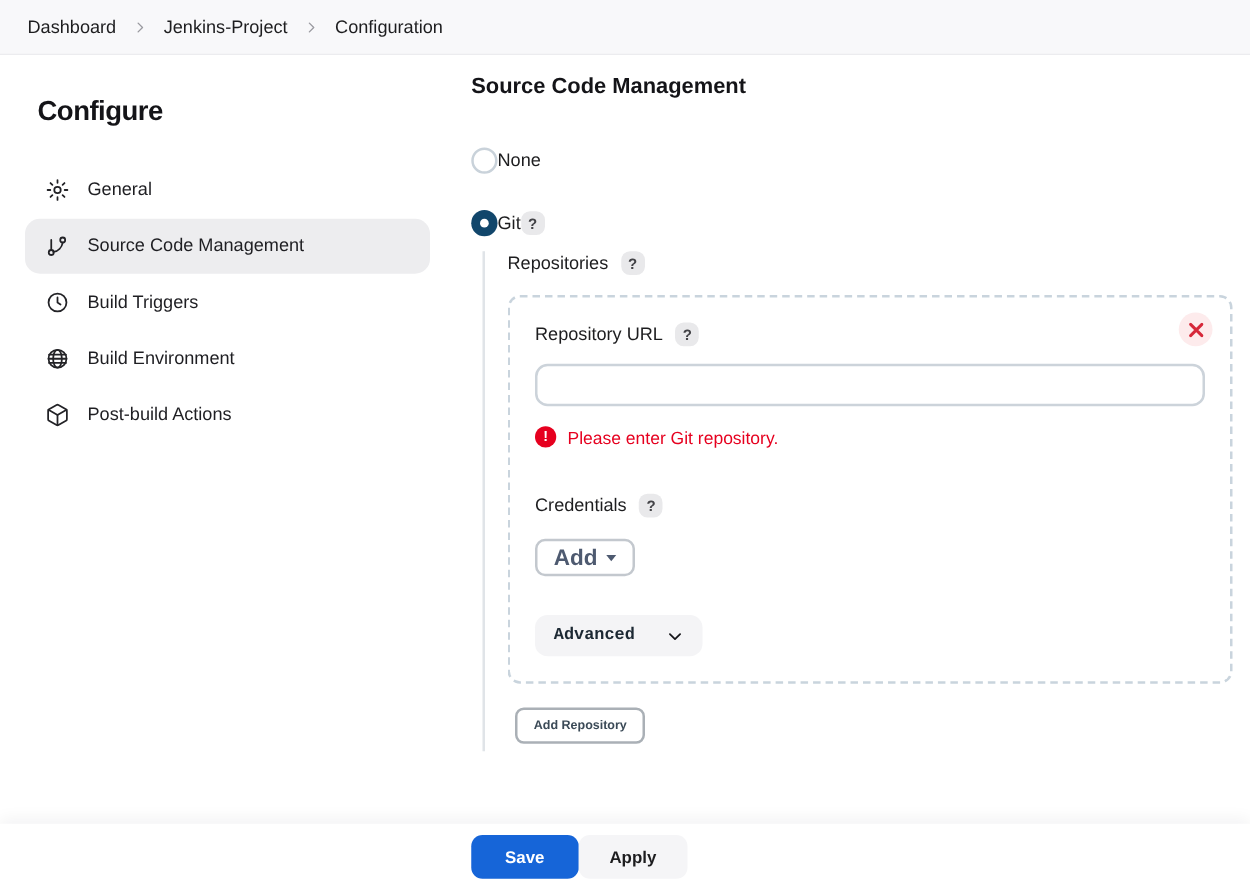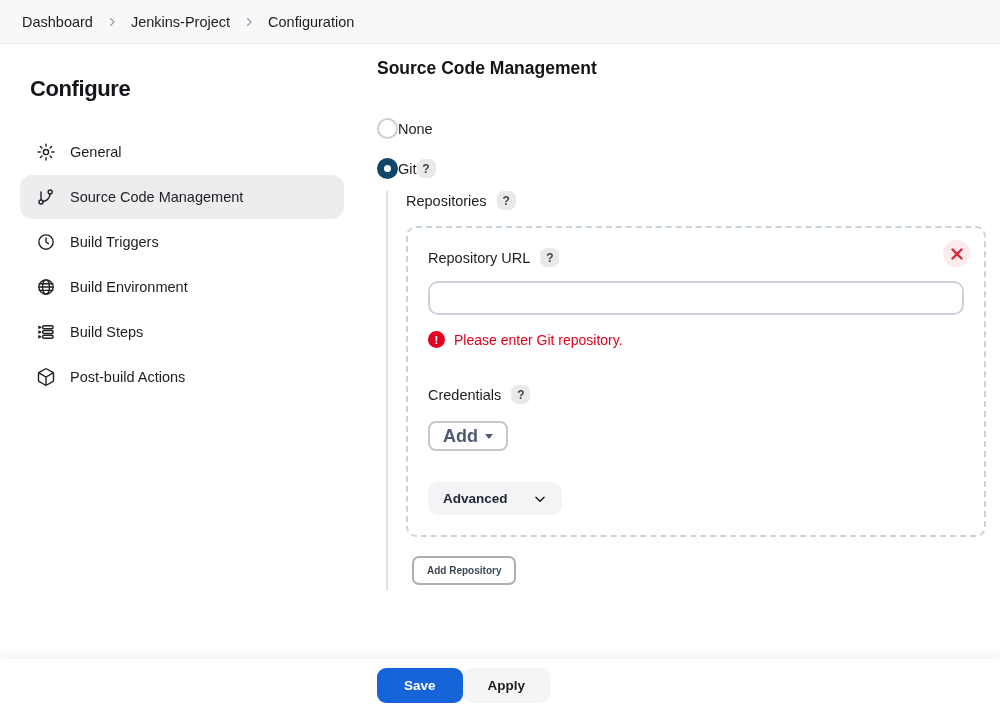--- a/index.html
+++ b/index.html
@@ -31,21 +31,21 @@
     cursor:pointer; margin-bottom:1px;
   }
   .menu-item.active { background:#ededef; }
   .menu-icon { width:20px; height:20px; display:flex; align-items:center; justify-content:center; color:#232327; flex:none; }
   .menu-icon svg { width:20px; height:20px; }
   
   .main { position:absolute; top:44px; left:377px; width:615px; }
   .page-heading { margin-top:14px; font-size:17.5px; font-weight:700; color:#141418; }
   .radio-row { display:flex; align-items:center; gap:0; cursor:pointer; }
   .radio-row.none { margin-top:39px; }
-  .radio-row.git { margin-top:19px; }
+  .radio-row.git { margin-top:29px; }
   .radio {
     width:21px; height:21px; border-radius:50%; background:#fff;
     border:2px solid #c9d2da; flex:none;
   }
   .radio.checked {
     border:none; background:#11466b;
     display:flex; align-items:center; justify-content:center;
   }
   .radio.checked::after {
     content:""; width:7px; height:7px; border-radius:50%; background:#fff;
@@ -96,21 +96,21 @@
     margin-top:17px; height:30px; padding:0 13px; width:fit-content;
     border:2px solid #c3c8ce; border-radius:8px; background:#fff;
     display:flex; align-items:center; gap:7px; cursor:pointer;
     font-size:18px; font-weight:700; color:#4e5a70;
   }
   .add-caret { width:0; height:0; border-left:4.5px solid transparent; border-right:4.5px solid transparent; border-top:5px solid #4e5a70; }
   .advanced-btn {
     margin-top:31px; height:33px; padding:0 15px; width:fit-content;
     border:none; border-radius:10px; background:#f4f4f6; cursor:pointer;
     display:flex; align-items:center; gap:25px;
-    font-size:13.5px; font-weight:600; color:#1c2833;
+    font-size:13.5px; font-weight:600; color:#1c2833;font-family:Liberation Mono, monospace;
   }
   .advanced-btn svg { width:14px; height:14px; stroke:#16161a; stroke-width:2.4; }
   .add-repo-btn {
     margin-top:19px; margin-left:6px; height:29px; padding:0 13px;
     border:2px solid #aab0b6; border-radius:7px; background:#fff; cursor:pointer;
     font-size:10px; font-weight:700; color:#3b4a57;
   }
   
   .footer {
     position:absolute; left:0; right:0; bottom:0; height:54px; background:#fff;
@@ -186,31 +186,20 @@
       <span class="menu-icon">
         <svg viewBox="0 0 24 24" class="icon-svg">
             <circle cx="12" cy="12" r="8.6"></circle>
             <path d="M3.4 12h17.2M3.9 8h16.2M3.9 16h16.2"></path>
             <ellipse cx="12" cy="12" rx="4.2" ry="8.6"></ellipse>
           </svg>
       </span>
       <span>Build Environment</span>
     </div>
 
-    <div class="menu-item">
-      <span class="menu-icon">
-        <svg viewBox="0 0 24 24" class="icon-svg">
-            <rect x="8" y="4.5" width="12.5" height="3.6" rx="1.4"></rect>
-            <rect x="8" y="10.2" width="12.5" height="3.6" rx="1.4"></rect>
-            <rect x="8" y="15.9" width="12.5" height="3.6" rx="1.4"></rect>
-            <path d="M3.5 5.4l2.2 1l-2.2 1zM3.5 11.1l2.2 1l-2.2 1zM3.5 16.8l2.2 1l-2.2 1z" fill="currentColor"></path>
-          </svg>
-      </span>
-      <span>Build Steps</span>
-    </div>
 
     <div class="menu-item">
       <span class="menu-icon">
         <svg viewBox="0 0 24 24" class="icon-svg">
             <path d="M21 16V8a1.8 1.8 0 0 0-.9-1.6l-7.2-4a1.8 1.8 0 0 0-1.8 0l-7.2 4A1.8 1.8 0 0 0 3 8v8a1.8 1.8 0 0 0 .9 1.6l7.2 4a1.8 1.8 0 0 0 1.8 0l7.2-4A1.8 1.8 0 0 0 21 16z"></path>
             <polyline points="3.3 7 12 12 20.7 7"></polyline>
             <line x1="12" y1="21.7" x2="12" y2="12"></line>
           </svg>
       </span>
       <span>Post-build Actions</span>

